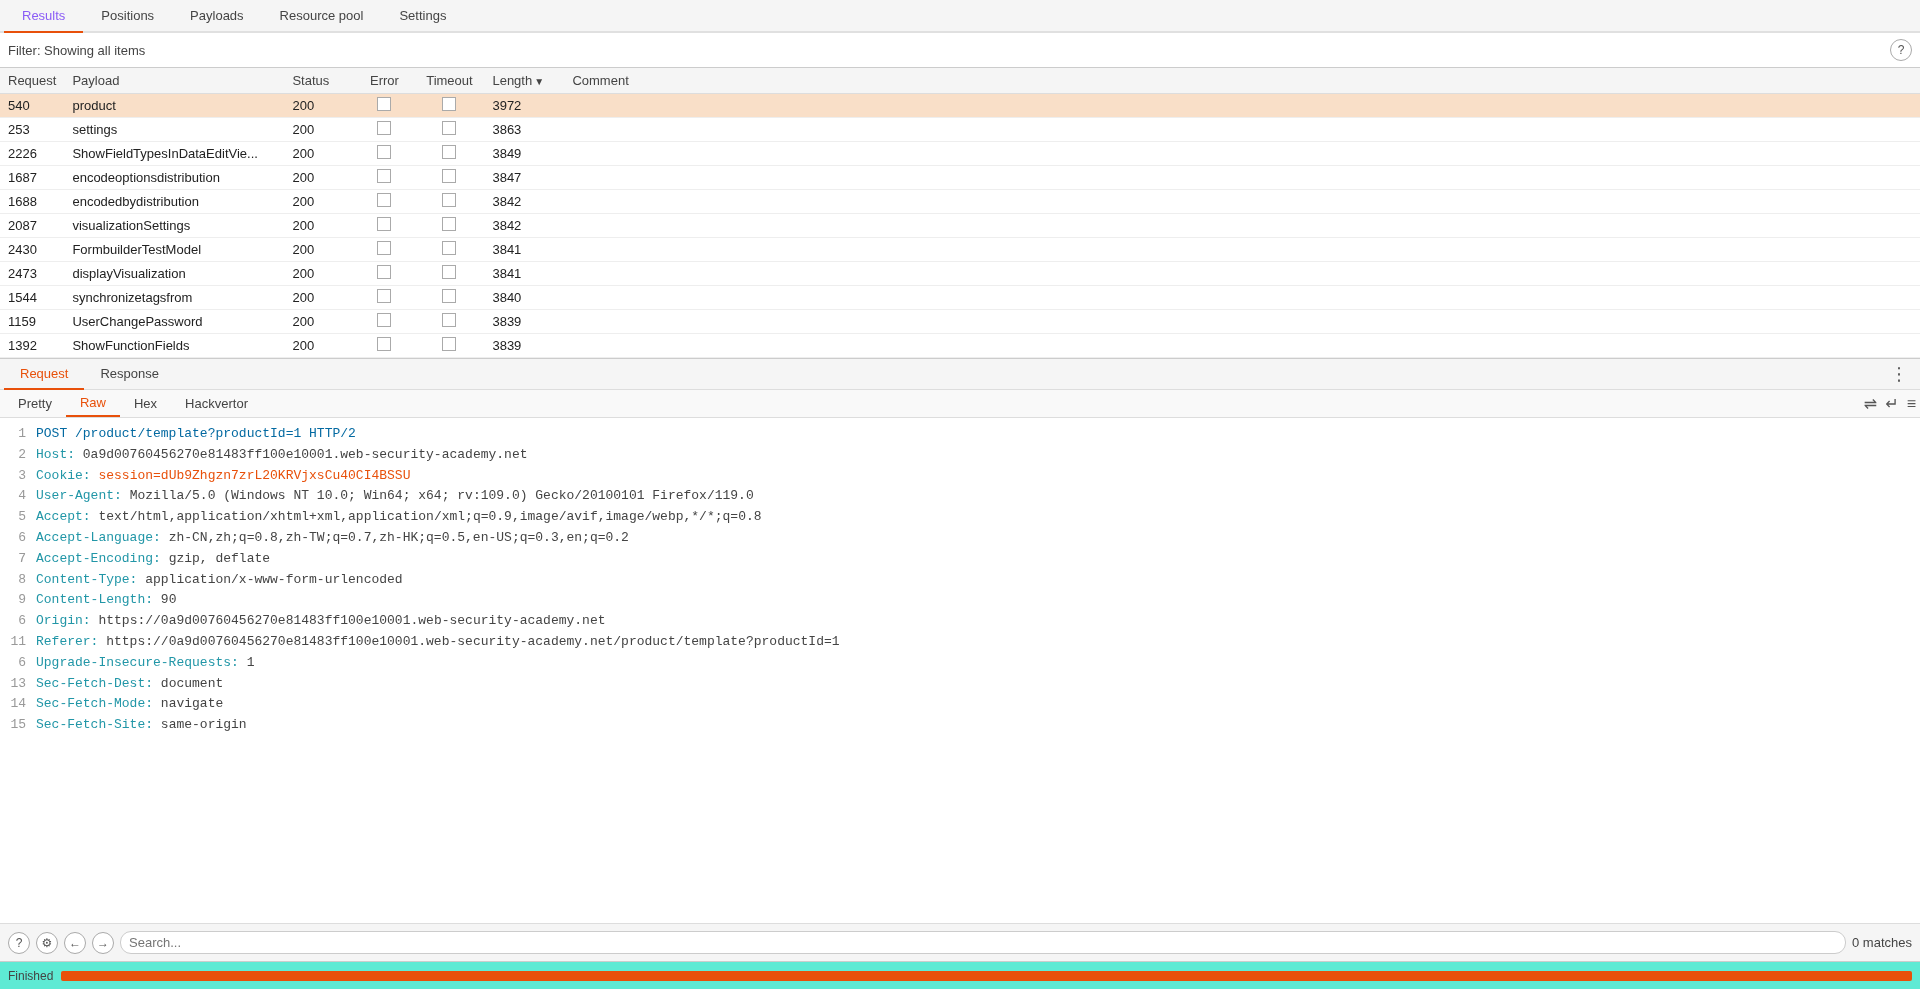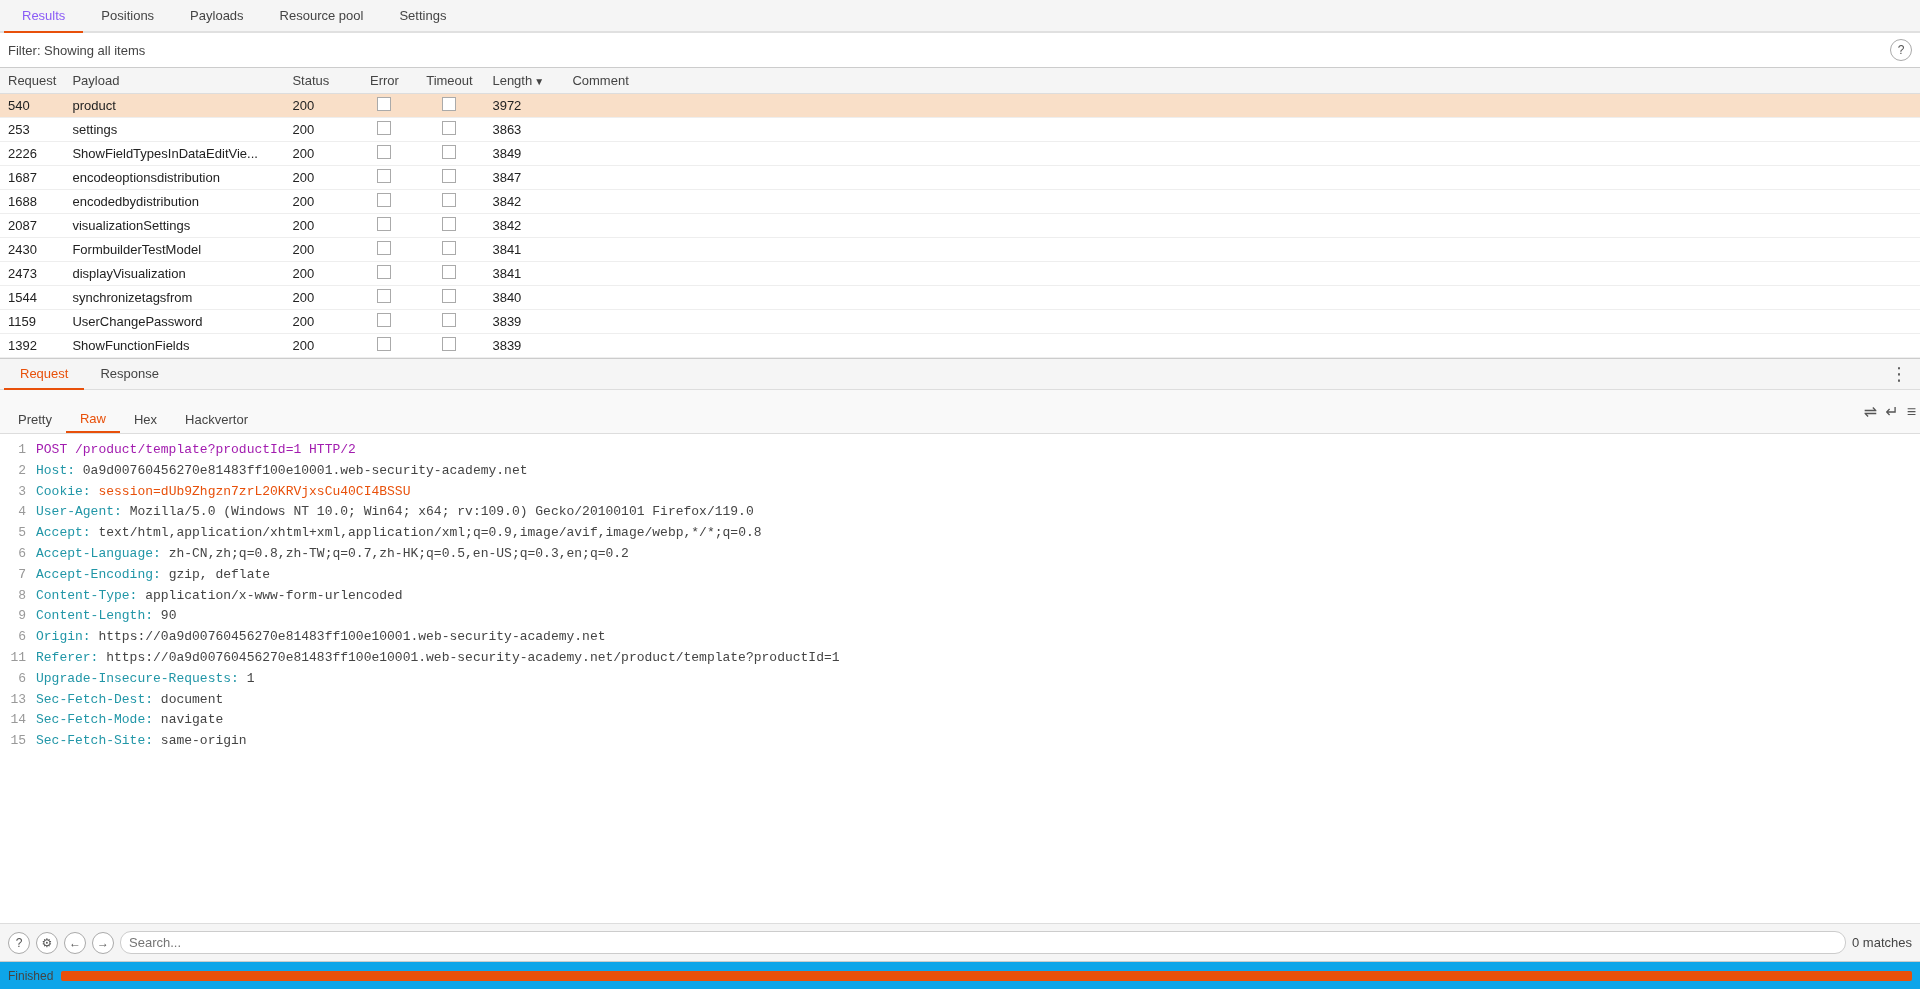--- a/index.html
+++ b/index.html
@@ -34,41 +34,41 @@
 
     
     .req-resp-panel { flex: 1; display: flex; flex-direction: column; background: #fff; overflow: hidden; }
     .req-resp-tabs { display: flex; align-items: center; background: #f5f5f5; border-bottom: 1px solid #ddd; padding: 0 4px; }
     .req-resp-tab { padding: 7px 16px; cursor: pointer; font-size: 13px; color: #444; border-bottom: 2px solid transparent; margin-bottom: -1px; }
     .req-resp-tab.active { color: #e8500a; border-bottom: 2px solid #e8500a; font-weight: 500; }
     .req-resp-menu { margin-left: auto; cursor: pointer; padding: 4px 8px; color: #555; font-size: 18px; }
 
     
     .sub-tabs { display: flex; align-items: center; background: #f9f9f9; border-bottom: 1px solid #ddd; padding: 0 4px; }
-    .sub-tab { padding: 5px 14px; cursor: pointer; font-size: 13px; color: #444; margin-top: 16px; }
+    .sub-tab { padding: 5px 14px; cursor: pointer; font-size: 13px; color: #444; }
     .sub-tab.active { color: #e8500a; border-bottom: 2px solid #e8500a; font-weight: 500; }
     .sub-tab-actions { margin-left: auto; display: flex; gap: 8px; align-items: center; color: #555; cursor: pointer; font-size: 16px; }
 
     
     .req-content { flex: 1; overflow-y: auto; padding: 6px 10px; font-family: 'Consolas', 'Courier New', monospace; font-size: 13px; line-height: 1.6; background: #fff; }
     .line-num { color: #999; user-select: none; margin-right: 10px; display: inline-block; min-width: 16px; text-align: right; }
     .line { display: block; }
     .header-key { color: #2196a7; }
     .header-val { color: #444; }
     .cookie-val { color: #e8500a; }
-    .normal-text { color: #a21caf; }
+    .normal-text { color: #0369a1; }
 
     
     .bottom-bar { display: flex; align-items: center; background: #f5f5f5; border-top: 1px solid #ddd; padding: 4px 8px; gap: 6px; height: 38px; }
     .bottom-btn { width: 22px; height: 22px; border-radius: 50%; border: 1px solid #aaa; background: #fff; display: flex; align-items: center; justify-content: center; cursor: pointer; font-size: 12px; color: #555; }
     .search-input { flex: 1; border: 1px solid #ccc; border-radius: 11px; padding: 3px 8px; font-size: 13px; color: #999; outline: none; }
     .matches-text { font-size: 13px; color: #444; white-space: nowrap; }
 
     
-    .status-bar { display: flex; align-items: center; background: #0ea5e9; border-top: 1px solid #ccc; padding: 2px 8px; gap: 8px; height: 28px; }
+    .status-bar { display: flex; align-items: center; background: #5eead4; border-top: 1px solid #ccc; padding: 2px 8px; gap: 8px; height: 28px; }
     .status-text { font-size: 12px; color: #444; }
     .progress-bar-container { flex: 1; height: 10px; background: #ddd; border-radius: 2px; overflow: hidden; }
     .progress-bar-fill { height: 100%; background: #e8500a; width: 100%; }
 
     .sort-arrow { font-size: 10px; margin-left: 2px; }
   </style>
 </head>
 <body>
 
 <div class="top-tabs">

